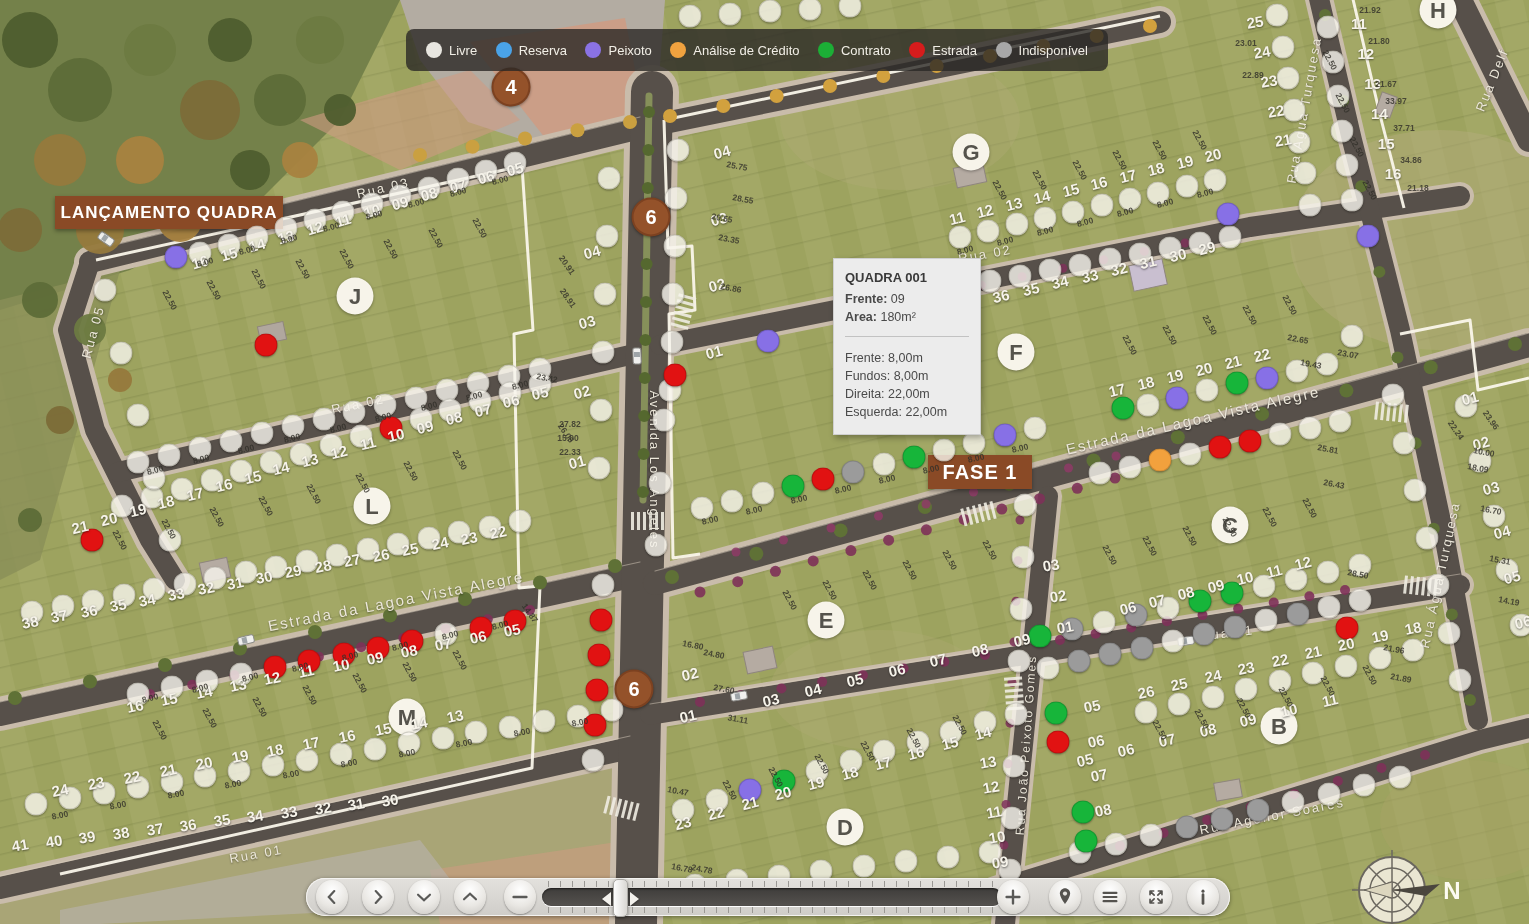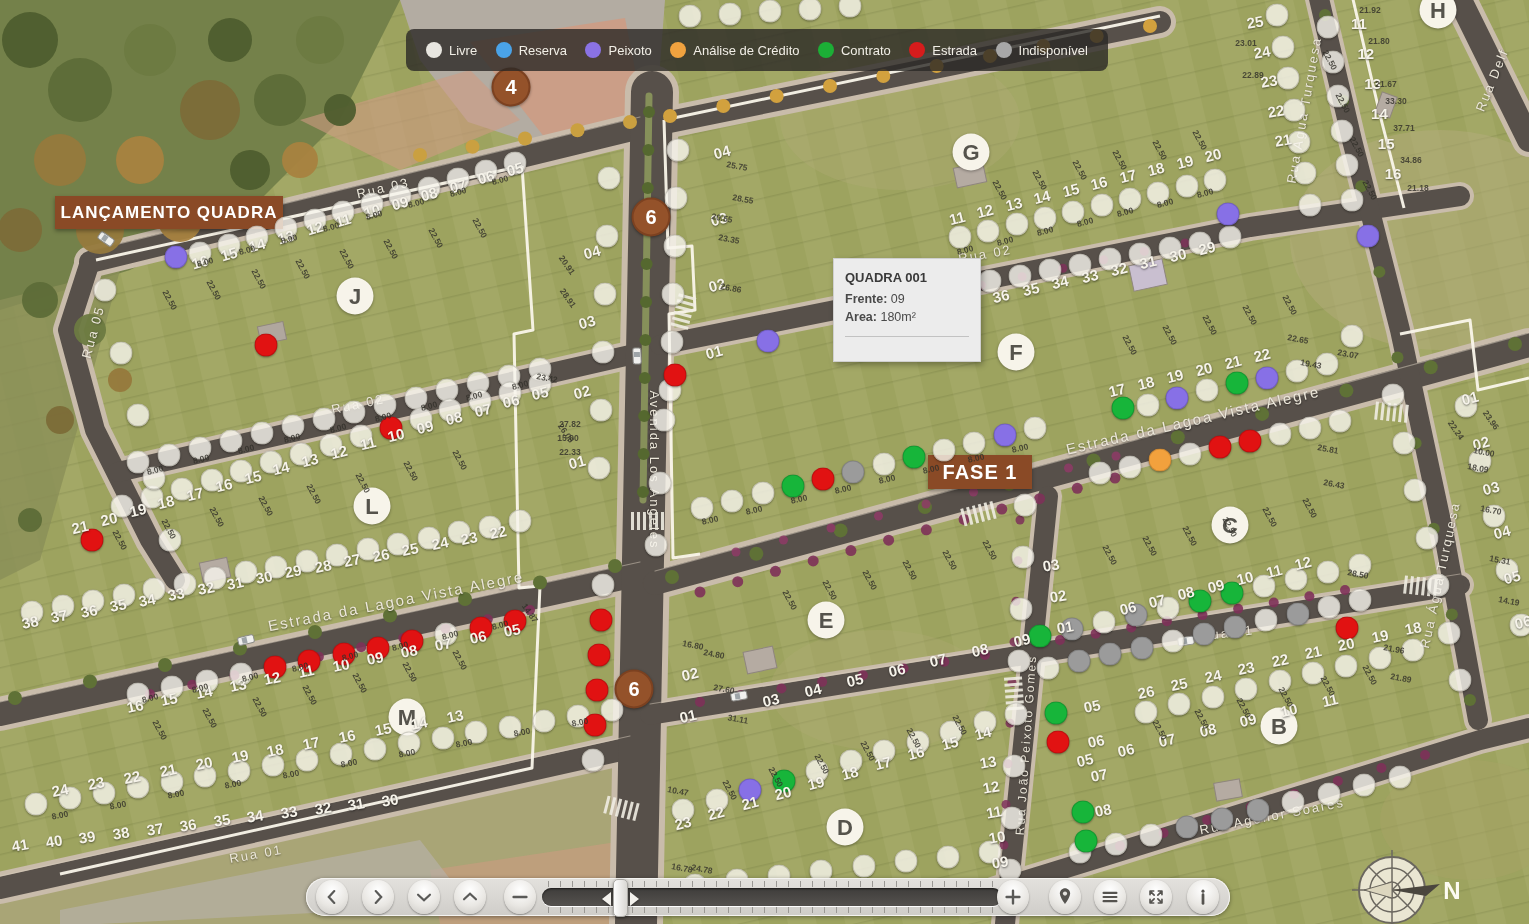--- a/index.html
+++ b/index.html
@@ -868,21 +868,21 @@
       <div class="lotnum abs" style="left: 1085px; top: 760px; transform: translate(-50%, -50%) rotate(-13deg);">05</div>
       <div class="lotnum abs" style="left: 1125.83px; top: 750px; transform: translate(-50%, -50%) rotate(-13deg);">06</div>
       <div class="lotnum abs" style="left: 1166.67px; top: 740px; transform: translate(-50%, -50%) rotate(-13deg);">07</div>
       <div class="lotnum abs" style="left: 1207.5px; top: 730px; transform: translate(-50%, -50%) rotate(-13deg);">08</div>
       <div class="lotnum abs" style="left: 1248.33px; top: 720px; transform: translate(-50%, -50%) rotate(-13deg);">09</div>
       <div class="lotnum abs" style="left: 1289.17px; top: 710px; transform: translate(-50%, -50%) rotate(-13deg);">10</div>
       <div class="lotnum abs" style="left: 1330px; top: 700px; transform: translate(-50%, -50%) rotate(-13deg);">11</div>
       <div class="dim abs" style="left: 1370px; top: 10px;">21.92</div>
       <div class="dim abs" style="left: 1379px; top: 41px;">21.80</div>
       <div class="dim abs" style="left: 1386px; top: 84px;">21.67</div>
-      <div class="dim abs" style="left: 1396px; top: 101px;">33.30</div>
+      <div class="dim abs" style="left: 1396px; top: 101px;">33.97</div>
       <div class="dim abs" style="left: 1404px; top: 128px;">37.71</div>
       <div class="dim abs" style="left: 1411px; top: 160px;">34.86</div>
       <div class="dim abs" style="left: 1418px; top: 188px;">21.18</div>
       <div class="dim abs" style="left: 1491px; top: 420px; transform: translate(-50%, -50%) rotate(55deg);">23.96</div>
       <div class="dim abs" style="left: 1478px; top: 468px; transform: translate(-50%, -50%) rotate(10deg);">18.09</div>
       <div class="dim abs" style="left: 1484px; top: 452px; transform: translate(-50%, -50%) rotate(10deg);">10.00</div>
       <div class="dim abs" style="left: 1491px; top: 510px; transform: translate(-50%, -50%) rotate(10deg);">16.70</div>
       <div class="dim abs" style="left: 1500px; top: 560px; transform: translate(-50%, -50%) rotate(10deg);">15.31</div>
       <div class="dim abs" style="left: 1509px; top: 601px; transform: translate(-50%, -50%) rotate(10deg);">14.19</div>
       <div class="dim abs" style="left: 1456px; top: 430px; transform: translate(-50%, -50%) rotate(55deg);">22.24</div>
@@ -1061,20 +1061,26 @@
       </div>
     </div>
 
 <div id="tooltip">
   <div class="tt-title">QUADRA 001</div>
   <div id="tt-top">
         <div class=""><span class="b">Frente:</span> <span>09</span></div>
         <div class=""><span class="b">Area:</span> <span>180m²</span></div>
       </div>
   <hr>
+  <div id="tt-bottom">
+        <div class=""><span>Frente:</span> <span>8,00m</span></div>
+        <div class=""><span>Fundos:</span> <span>8,00m</span></div>
+        <div class=""><span>Direita:</span> <span>22,00m</span></div>
+        <div class=""><span>Esquerda:</span> <span>22,00m</span></div>
+      </div>
 </div>
 
 <div id="toolbar">
   <div id="zoom-slider">
     <div id="zoom-ticks-top"></div>
     <div id="zoom-track"></div>
     <div id="zoom-ticks-bottom"></div>
     <div id="zoom-handle" style="left: 71.2px;">
       <div class="handle-arrow" id="handle-arrow-left"></div>
       <div class="handle-arrow" id="handle-arrow-right"></div>

